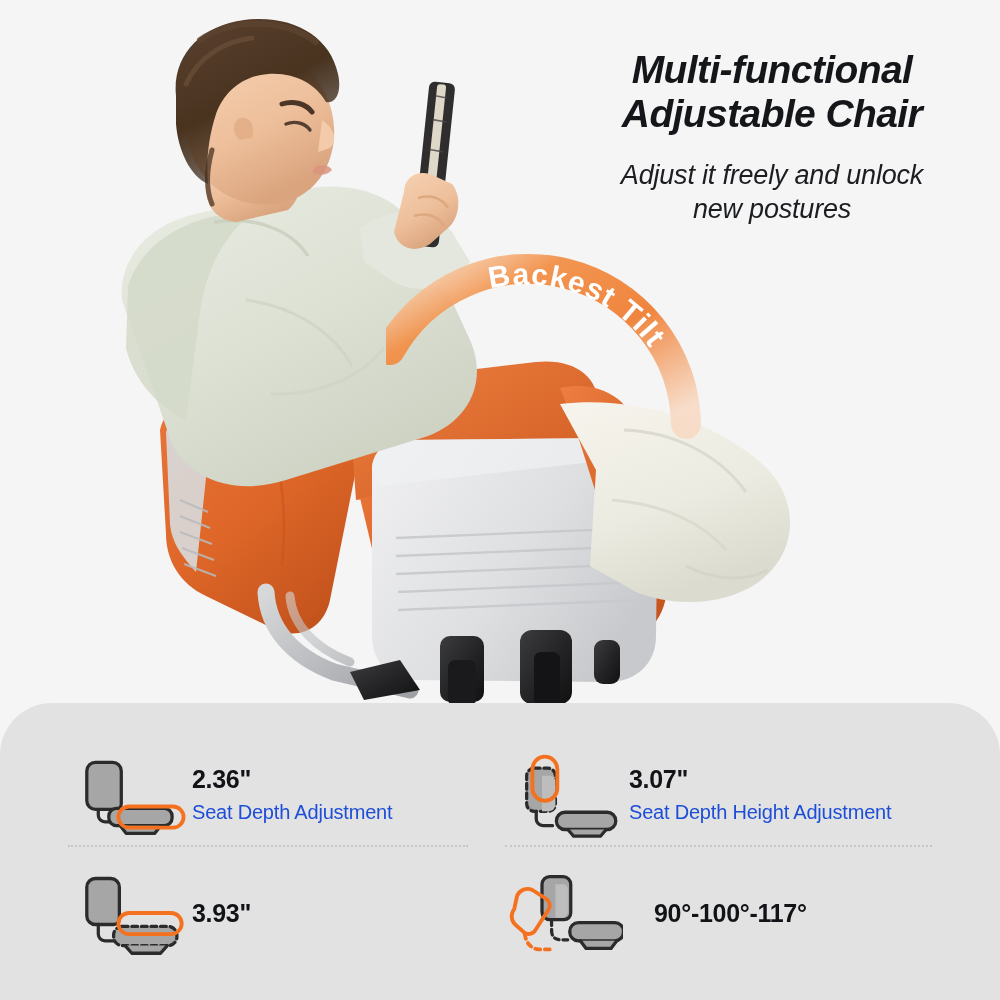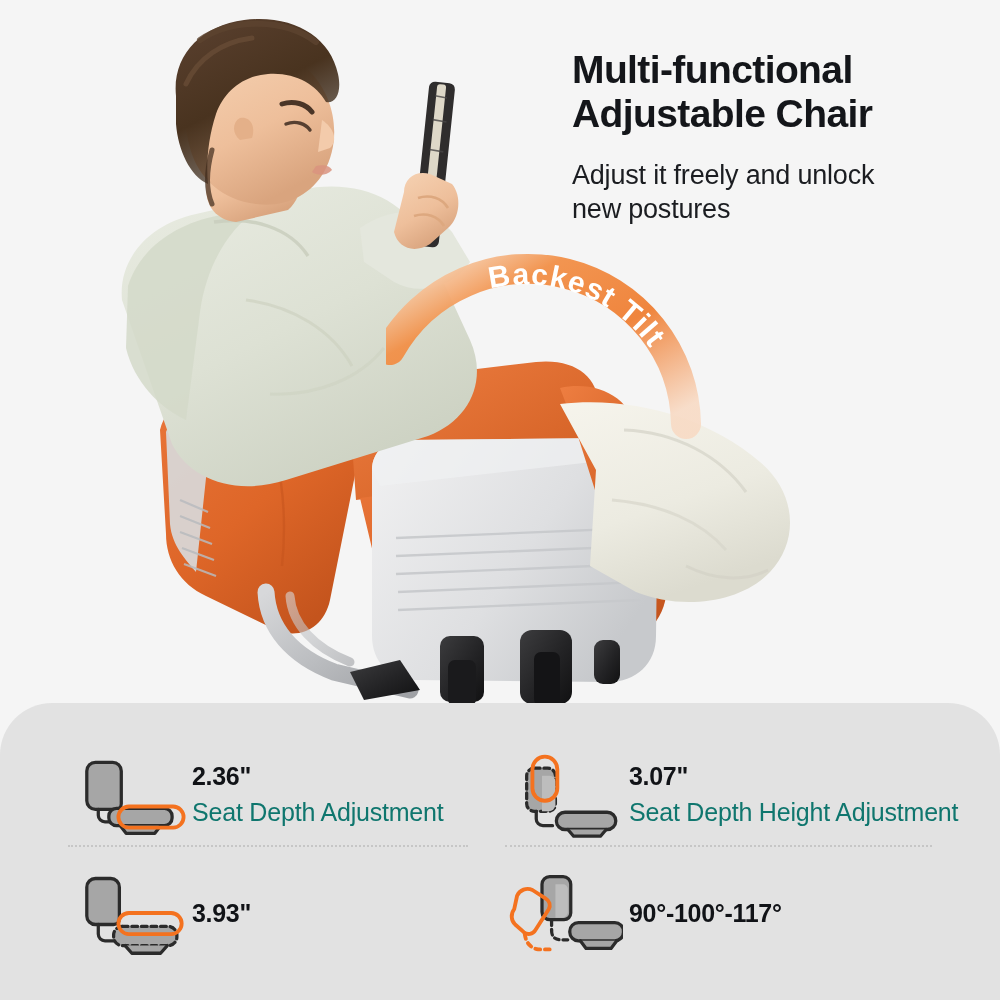--- a/index.html
+++ b/index.html
@@ -17,21 +17,21 @@
 
   
   #hero {
     position: absolute; left: 0; top: 0; width: 1000px; height: 720px;
     overflow: hidden;
   }
 
   
   #headline {
     position: absolute; right: 28px; top: 48px;
-    width: 400px; text-align: left; z-index: 40;
+    width: 400px; text-align: center; z-index: 40; font-style: italic;
   }
   .h-line {
     font-size: 39px; font-weight: 700; color: #14161a;
     letter-spacing: -0.6px; line-height: 1.12; white-space: nowrap;
   }
   #sub {
     margin-top: 24px; font-size: 27px; font-weight: 400;
     color: #1b1d21; line-height: 1.25; letter-spacing: -0.2px;
   }
 
@@ -61,21 +61,21 @@
   .cell-ico {
     width: 120px; height: 96px; flex: 0 0 120px;
     display: flex; align-items: center; justify-content: center;
   }
   .cell-txt { padding-left: 4px; }
   .cell-val {
     font-size: 25px; font-weight: 700; color: #111317;
     letter-spacing: -0.3px; line-height: 1.15;
   }
   .cell-lbl {
-    font-size: 25px; font-weight: 400; color: #0f766e;
+    font-size: 20px; font-weight: 400; color: #1d4ed8;
     letter-spacing: -0.2px; line-height: 1.3; margin-top: 5px;
     white-space: nowrap;
   }
   .divider {
     position: absolute; height: 0;
     border-top: 2px dotted #c6c6c6;
   }
 </style>
 </head>
 <body>
@@ -332,21 +332,21 @@
               <path d="M57 82 l7 8 h30 l7 -8" fill="#a6a6a6"></path>
             </g>
             <rect x="50" y="48" width="66" height="22" rx="11" fill="none" stroke="#f4721f" stroke-width="4"></rect>
           </svg>
         </div>
         <div class="cell-txt">
           <div class="cell-val">3.93"</div>
         </div>
       </div>
 
-      <div class="cell" style="left:505px; top:162px;">
+      <div class="cell" style="left:505px; top:162px;gap:25px;">
         <div class="cell-ico">
           <svg viewBox="0 0 120 96" width="116" height="92">
             <g fill="none" stroke="#2b2b2b" stroke-width="3.4" stroke-linejoin="round" stroke-linecap="round">
               <path d="M44 10 h14 a8 8 0 0 1 8 8 v30 a7 7 0 0 1 -7 7 h-15 a8 8 0 0 1 -8 -8 v-29 a8 8 0 0 1 8 -8 z" fill="#a6a6a6"></path>
               <path d="M50 18 h8 a5 5 0 0 1 5 5 v24 a6 6 0 0 1 -6 6 h-7 z" fill="#bdbdbd" stroke="none"></path>
               <path d="M46 56 v10" stroke-dasharray="5 4"></path>
               <path d="M46 66 q0 10 10 10 h10" stroke-dasharray="5 4"></path>
               <path d="M74 58 h38 a9 9 0 0 1 9 9 v1 a9 9 0 0 1 -9 9 h-38 a9 9 0 0 1 -9 -9 v-1 a9 9 0 0 1 9 -9 z" fill="#a6a6a6"></path>
               <path d="M76 77 l6 8 h26 l6 -8" fill="#a6a6a6"></path>
             </g>

